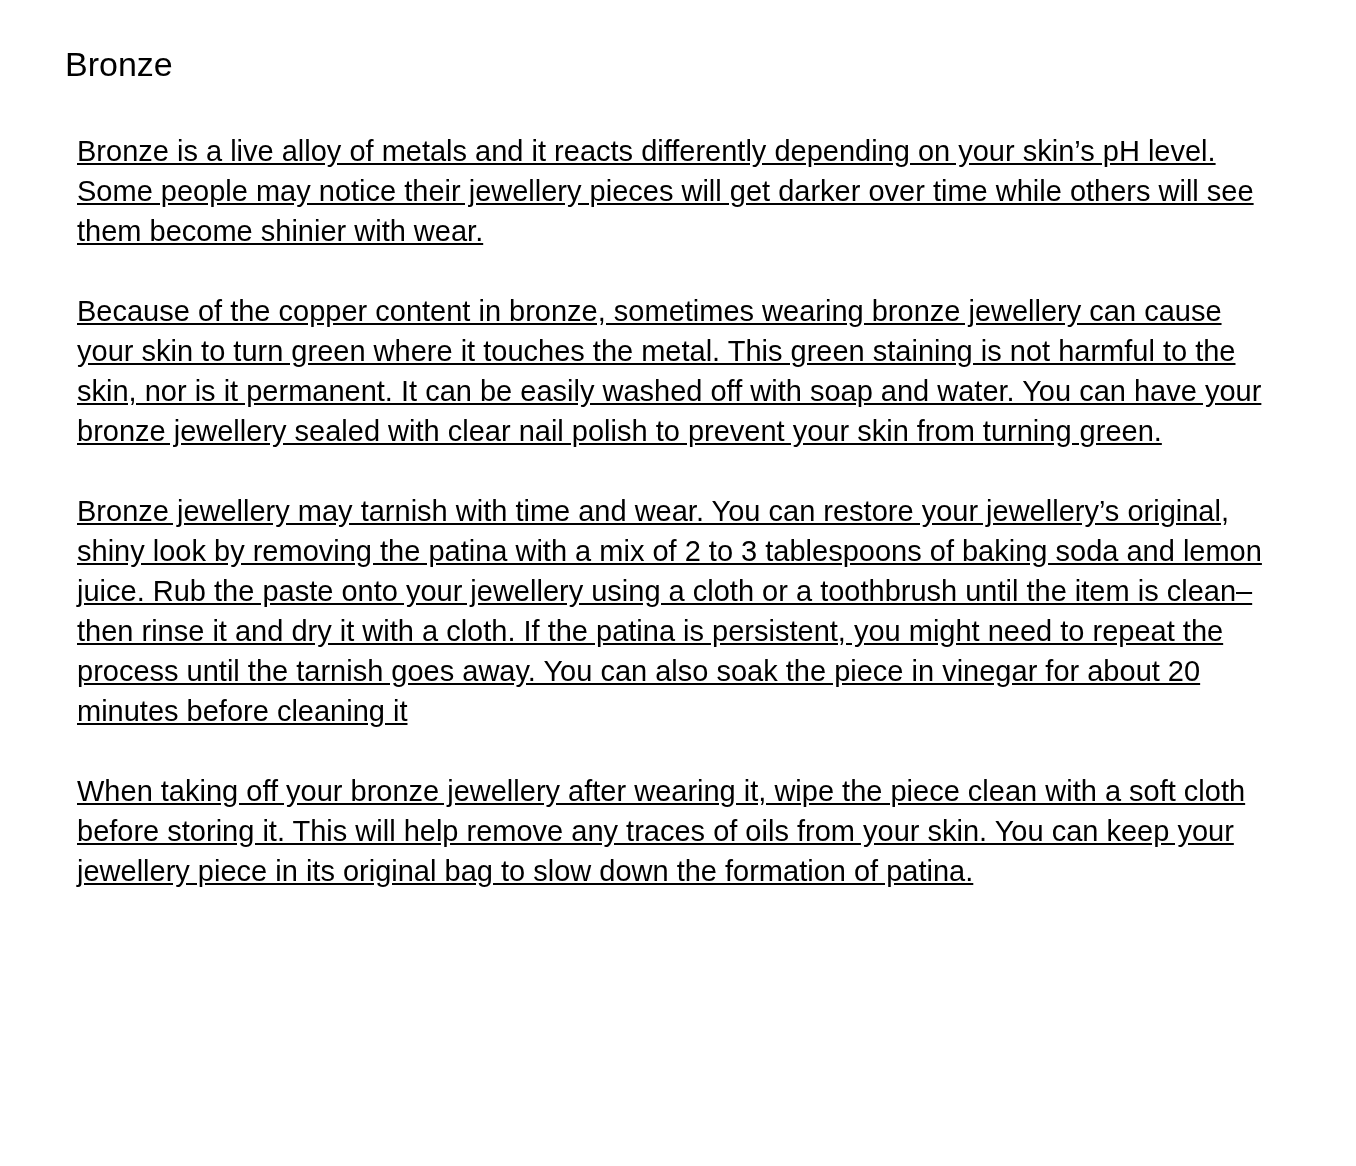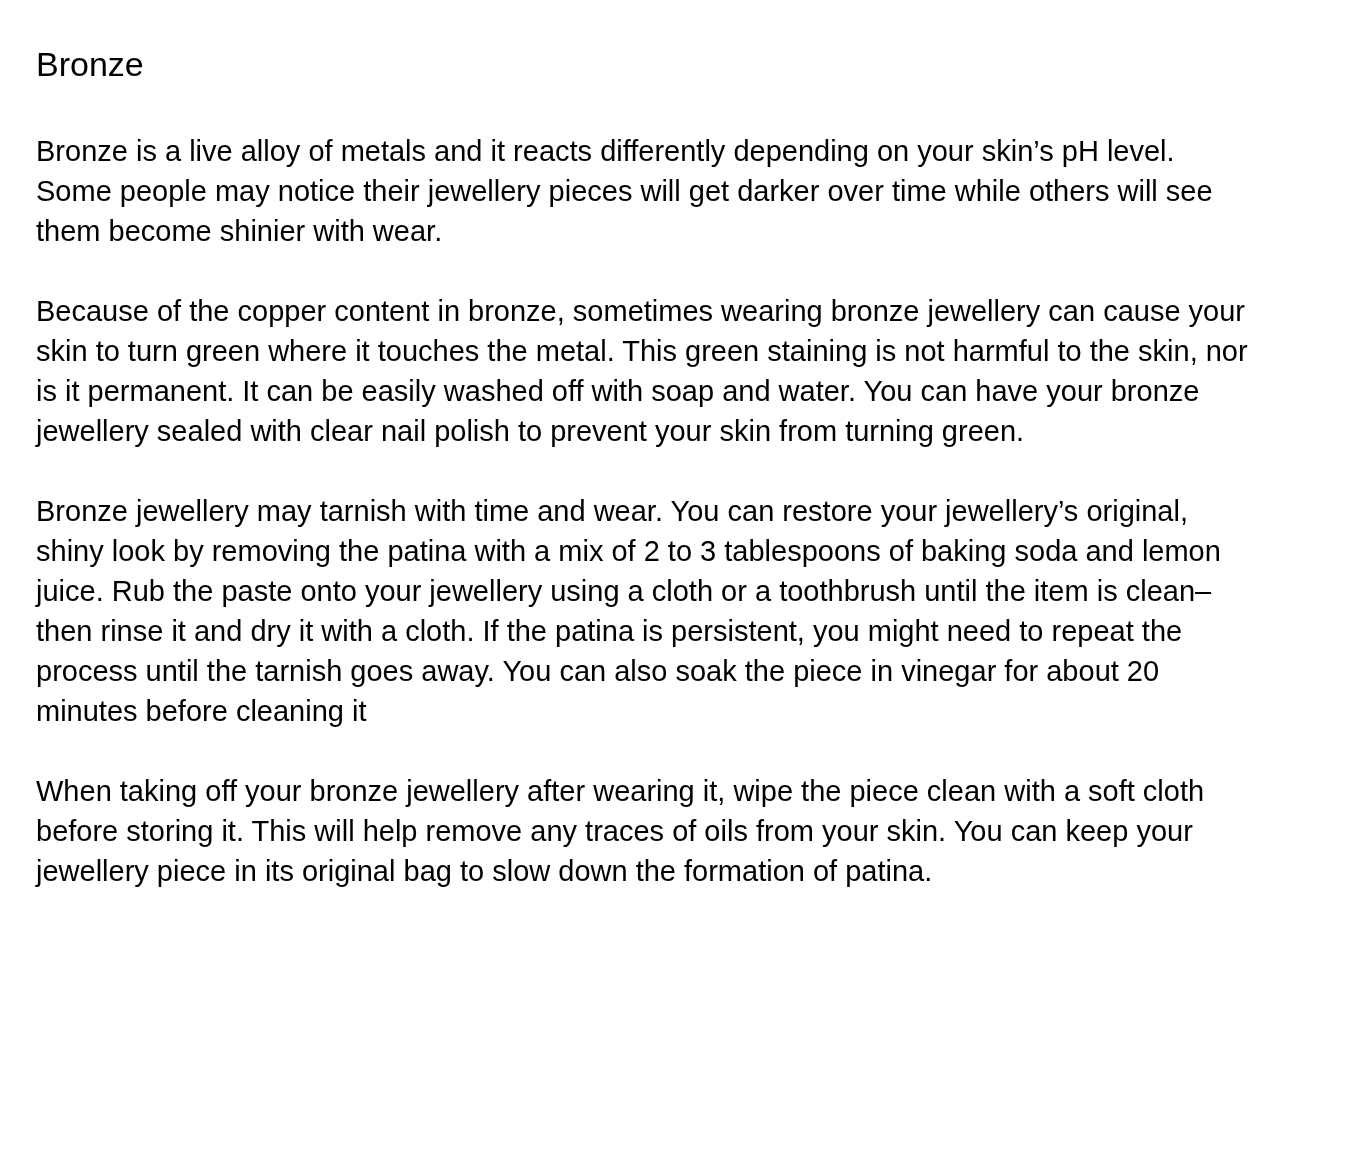--- a/index.html
+++ b/index.html
@@ -7,38 +7,39 @@
       margin: 0;
       padding: 0;
       background: #ffffff;
     }
     .page {
       width: 1356px;
       height: 948px;
       background: #ffffff;
       color: #000000;
       font-family: "Liberation Sans", sans-serif;
-      padding: 44px 70px 0 36px;
+      padding: 44px 70px 0 65px;
       overflow: hidden;
     }
     .page-title {
       font-size: 34px;
       font-weight: 400;
       line-height: 1.2;
       margin: 0 0 46px 0;
       color: #000000;
     }
     .body-paragraph {
       font-size: 29px;
       line-height: 40px;
       font-weight: 400;
-      margin: 40px 0;
+      margin: 40px 12px;
       max-width: 1216px;
       color: #000000;
       letter-spacing: 0;
+      text-decoration: underline;
     }
   </style>
 </head>
 <body>
 
 <div class="page">
   <h1 class="page-title">Bronze</h1>
 
   <p class="body-paragraph">Bronze is a live alloy of metals and it reacts differently depending on your skin’s pH level. Some people may notice their jewellery pieces will get darker over time while others will see them become shinier with wear.</p>
 

